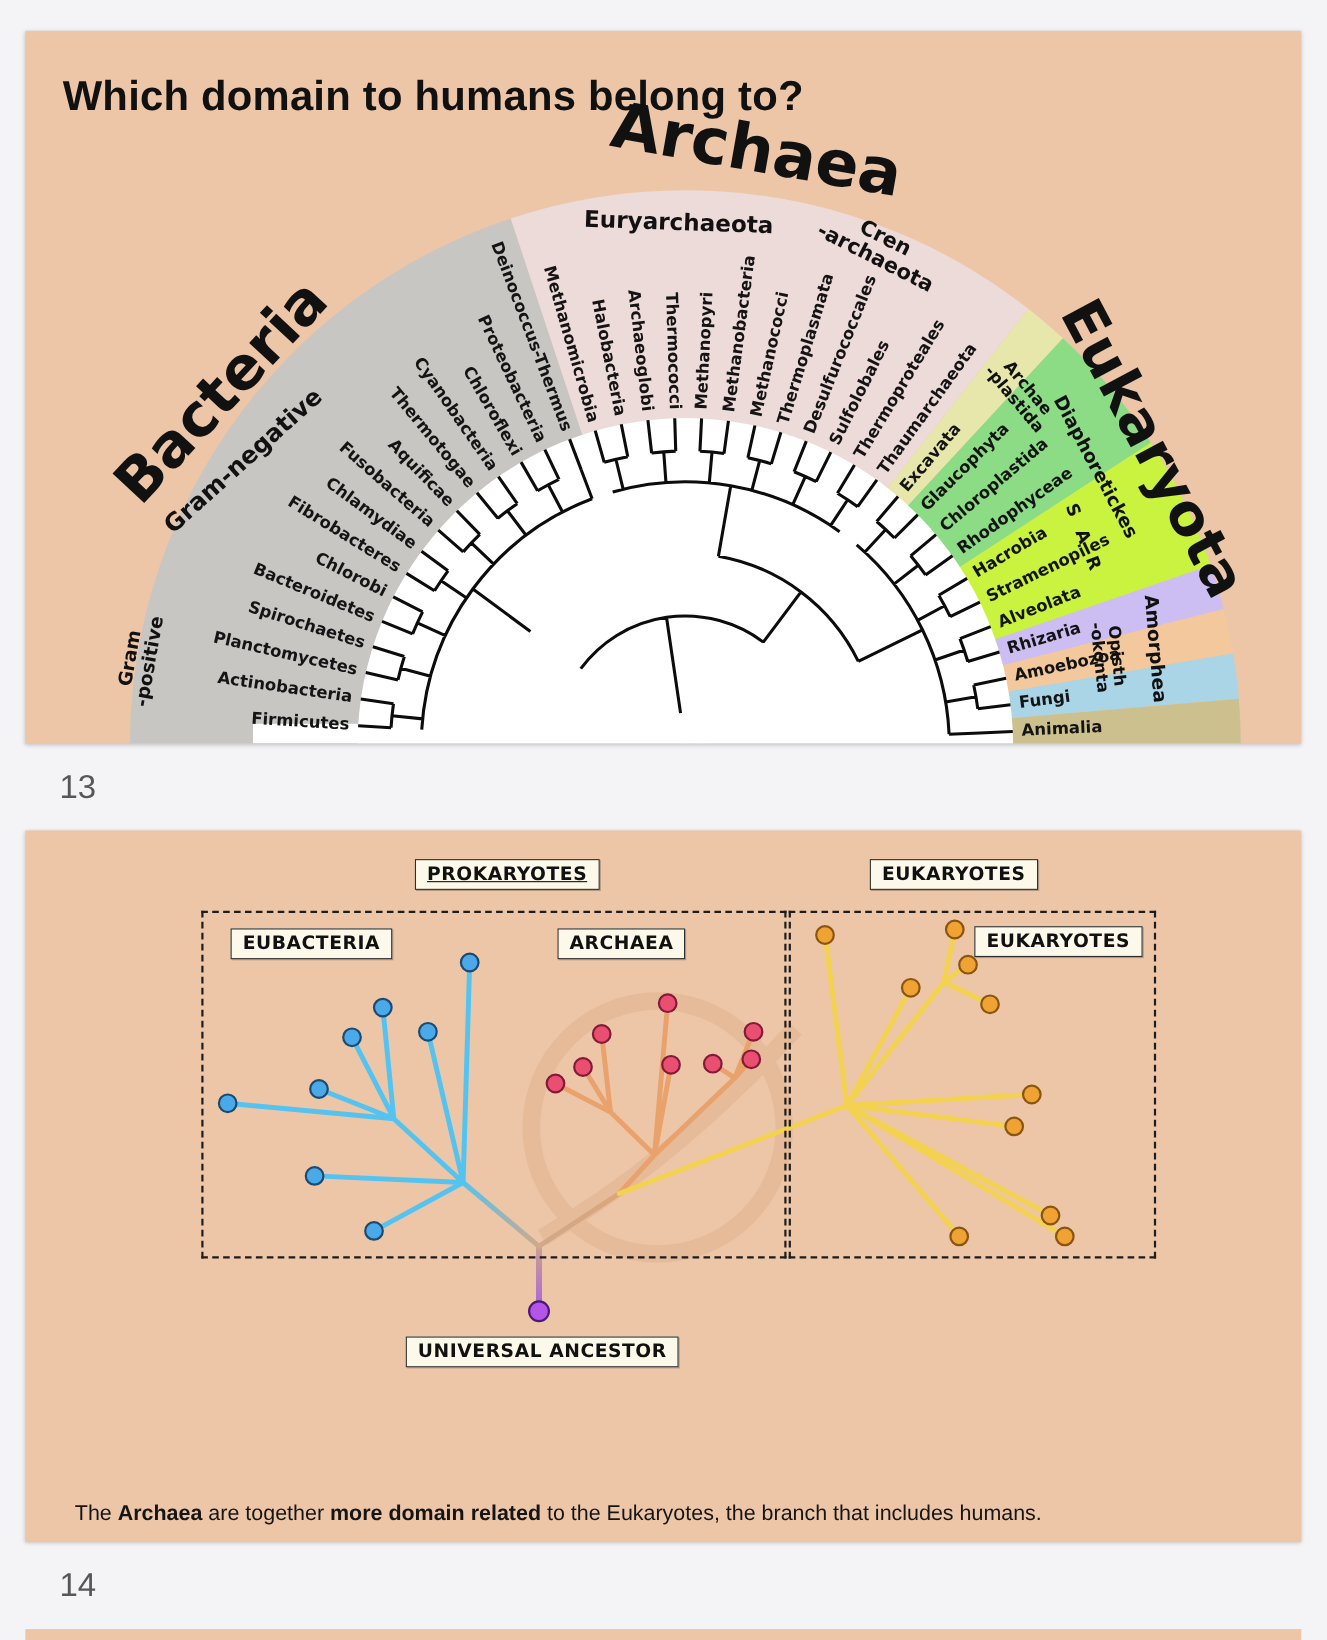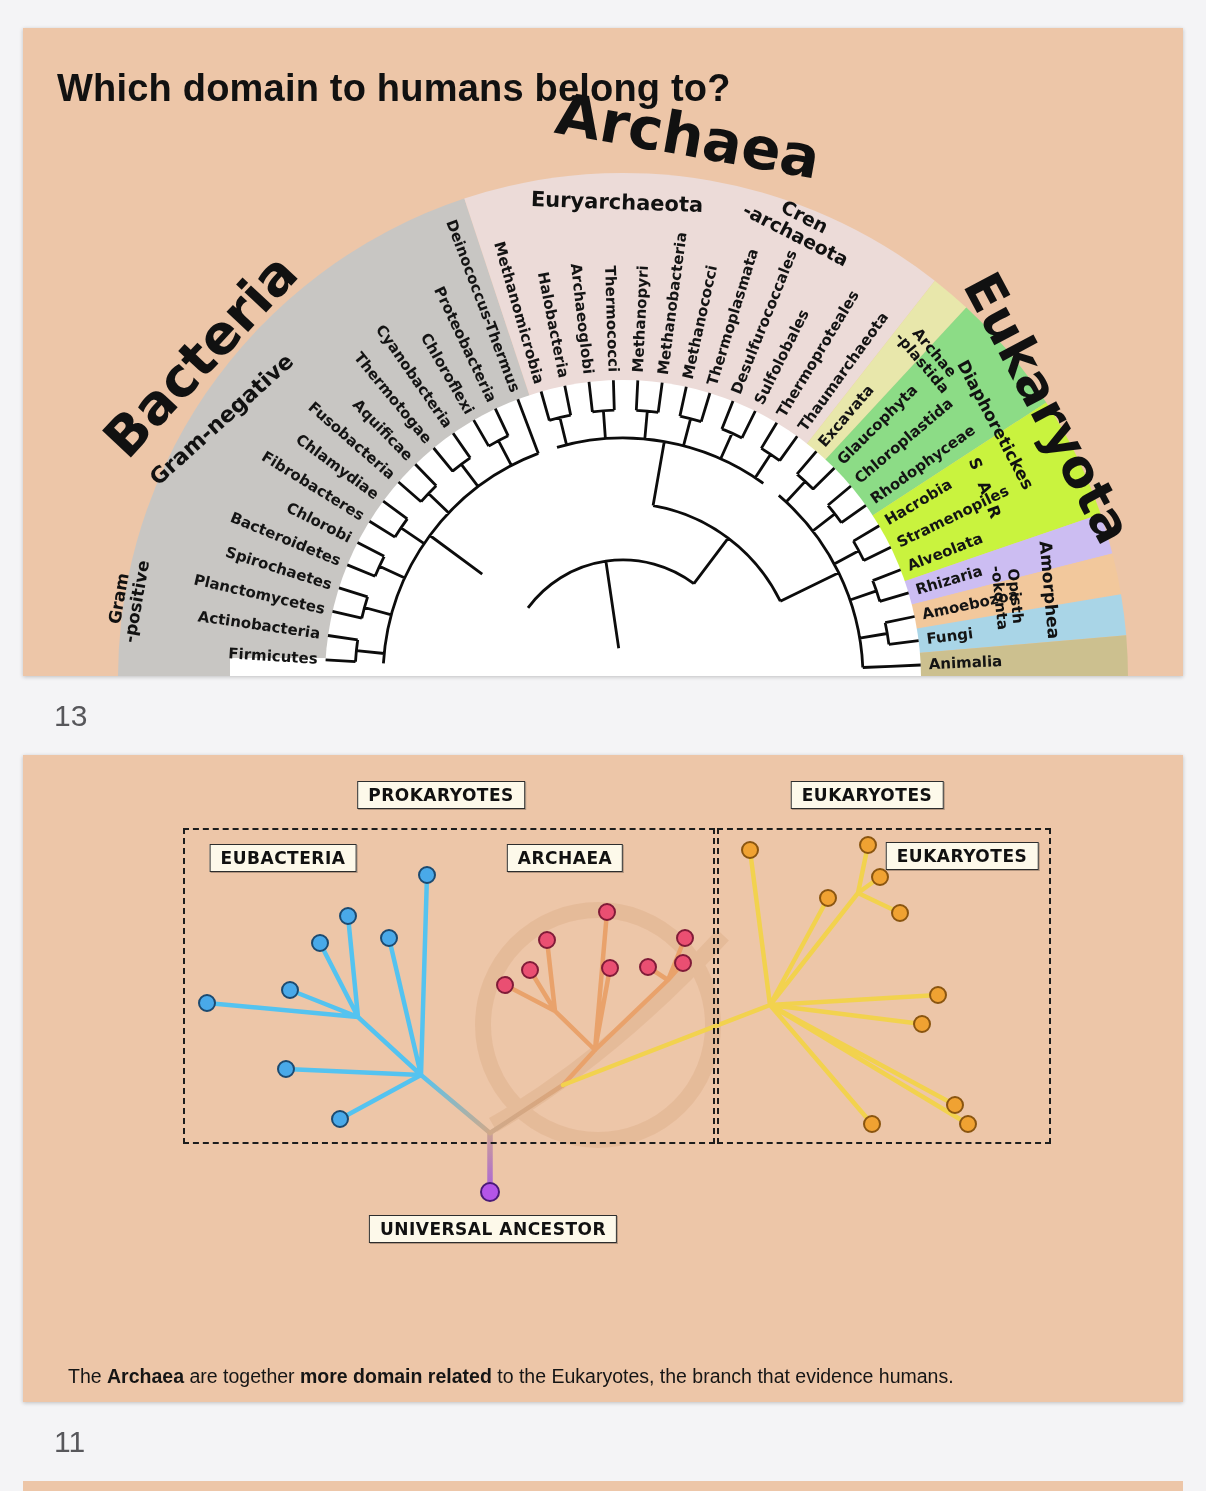--- a/index.html
+++ b/index.html
@@ -197,27 +197,27 @@
         <circle cx="849" cy="369" r="8"></circle>
       <circle cx="945" cy="369" r="8"></circle>
     </g>
 
     <circle cx="467" cy="437" r="9" fill="#b455e8" stroke="#4a1a78" stroke-width="2"></circle>
   </svg>
 
   <div class="dashedbox" style="left:160px;top:73px;width:528px;height:312px;"></div>
   <div class="dashedbox" style="left:694px;top:73px;width:330px;height:312px;"></div>
 
-  <span class="tag" style="left:418px;top:40px;">PROKARYOTES</span>
+  <span class="tag" style="left:438px;top:40px;text-decoration:underline;">PROKARYOTES</span>
   <span class="tag" style="left:844px;top:40px;">EUKARYOTES</span>
   <span class="tag" style="left:260px;top:103px;">EUBACTERIA</span>
   <span class="tag" style="left:542px;top:103px;">ARCHAEA</span>
   <span class="tag" style="left:939px;top:101px;">EUKARYOTES</span>
   <span class="tag" style="left:470px;top:474px;">UNIVERSAL  ANCESTOR</span>
 
-  <p class="para" style="top:588px;"><span>The </span><b>Archaea</b><span> are together </span><b>more domain related</b><span> to the Eukaryotes, the branch that evidence humans.</span></p>
+  <p class="para" style="top:588px;"><span>The </span><b>Archaea</b><span> are together </span><b>more domain related</b><span> to the Eukaryotes, the branch that includes humans.</span></p>
 </section>
 
 <div class="gap">
-  <span>11</span>
+  <span>14</span>
 </div>
 
 <div class="slide sliver"></div>
 
 </body></html>

